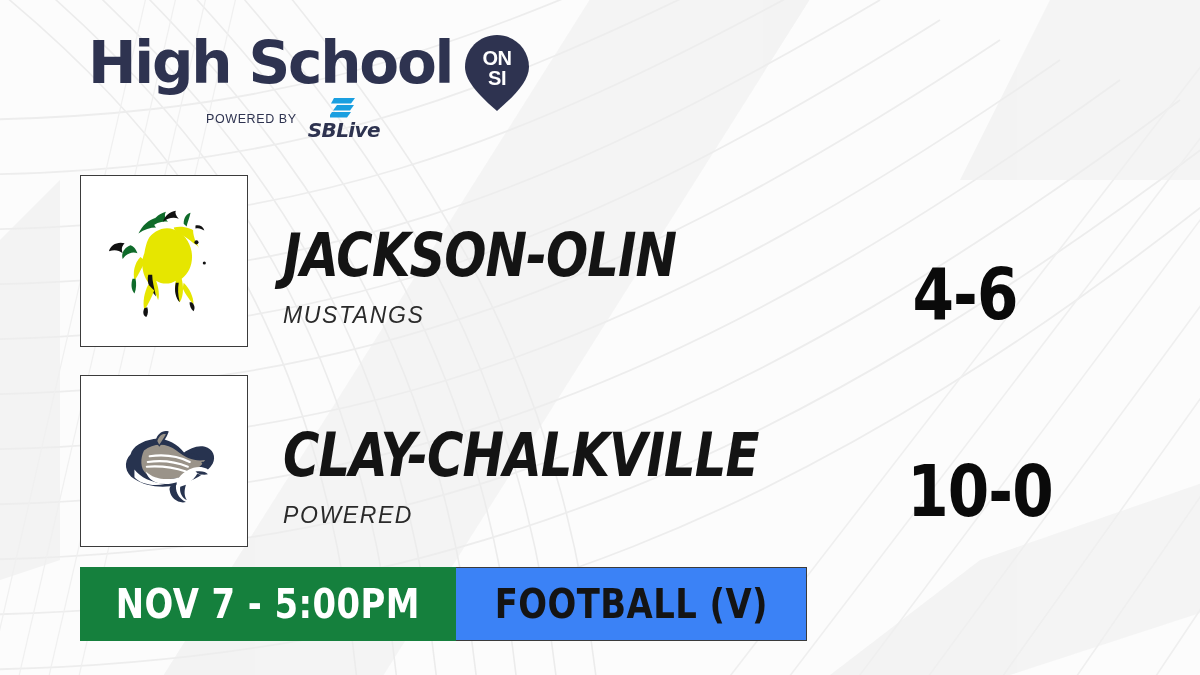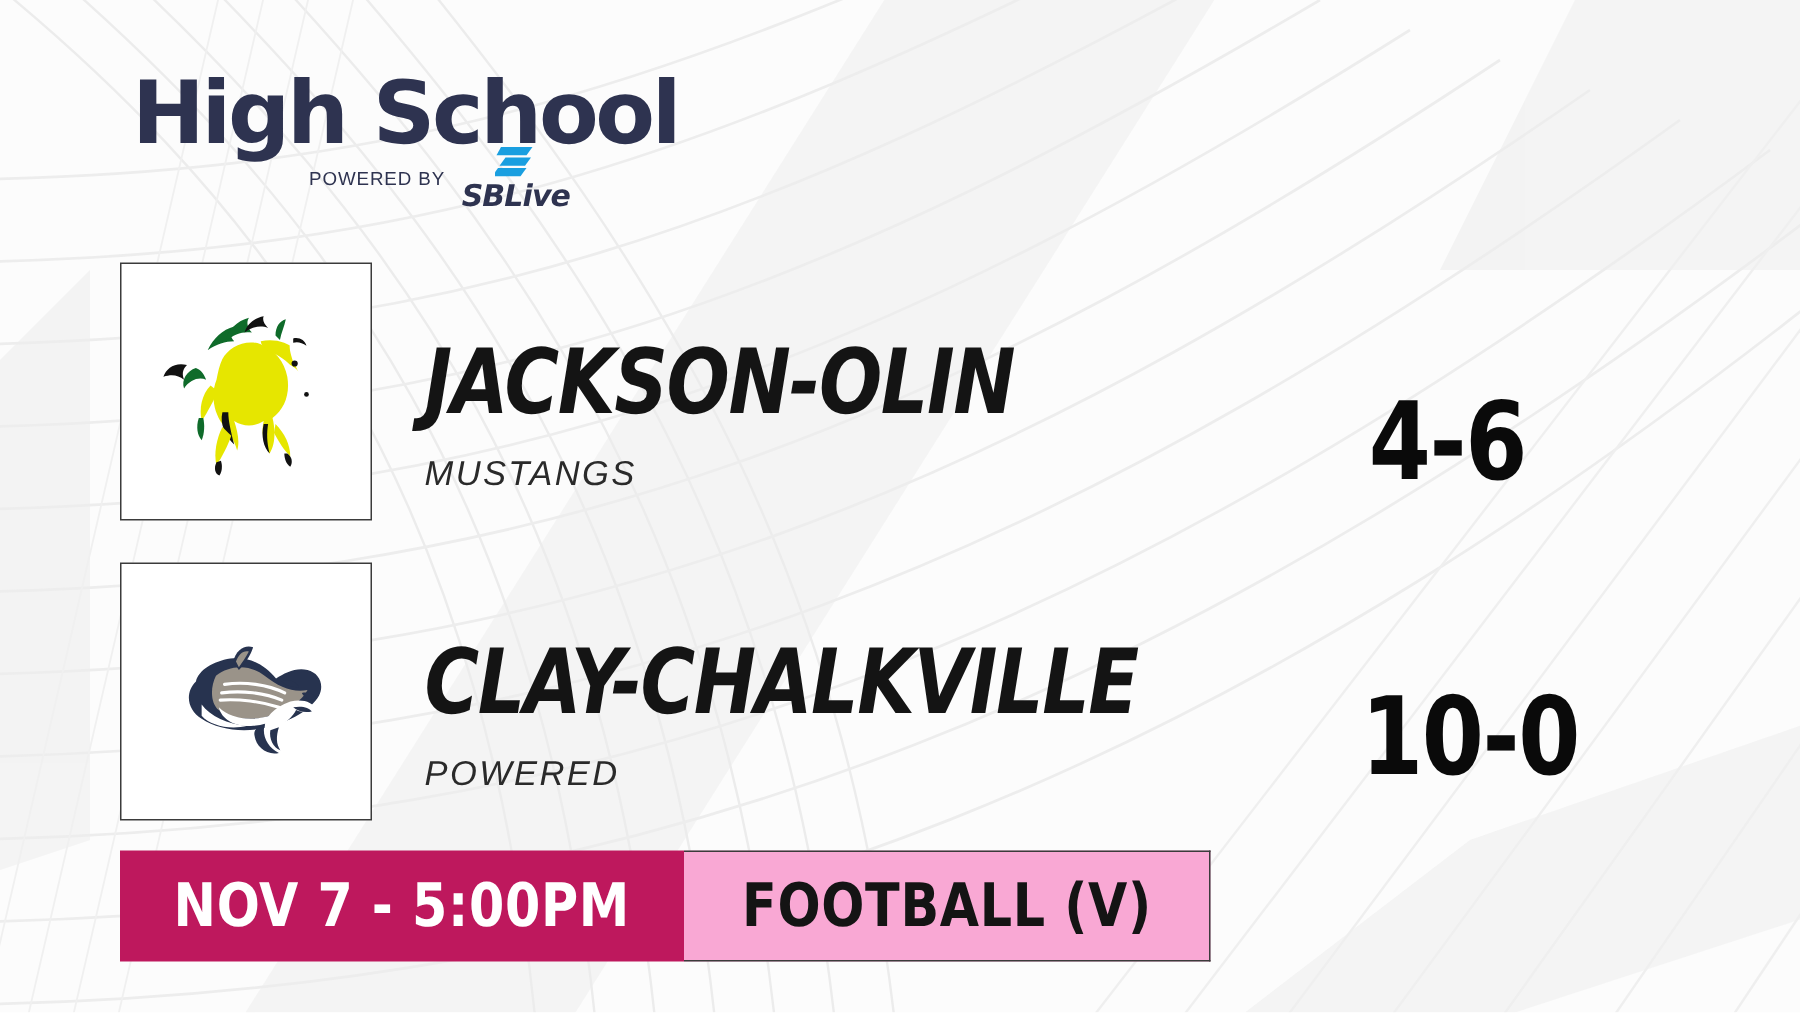--- a/index.html
+++ b/index.html
@@ -33,21 +33,21 @@
   
   .logo-lockup {
     position: absolute;
     left: 88px;
     top: 34px;
     width: 430px;
     height: 100px;
   }
   .logo-row {
     display: flex;
-    align-items: flex-end;
+    align-items: flex-start;
     height: 70px;
   }
   .logo-wordmark {
     font-family: "DejaVu Sans", sans-serif;
     font-weight: bold;
     font-size: 58px;
     line-height: 58px;
     letter-spacing: -2.2px;
     color: #2e3350;
     white-space: nowrap;
@@ -177,31 +177,31 @@
   
   .info-bar {
     position: absolute;
     left: 80px;
     top: 567px;
     height: 74px;
     display: flex;
     align-items: stretch;
   }
   .info-date {
-    background: #be185d;
+    background: #15803d;
     color: #ffffff;
     display: flex;
     align-items: center;
     justify-content: center;
     padding: 0 26px;
     min-width: 284px;
     box-sizing: border-box;
   }
   .info-sport {
-    background: #f9a8d4;
+    background: #3b82f6;
     color: #141414;
     border: 1px solid #3b3b3b;
     border-left: none;
     display: flex;
     align-items: center;
     justify-content: center;
     padding: 0 30px;
     min-width: 316px;
     box-sizing: border-box;
   }
@@ -275,20 +275,27 @@
         <path d="M10,715 L180,-20"></path>
         <path d="M40,715 L210,-20"></path>
         <path d="M70,715 L240,-20"></path>
       </g>
     </g>
   </svg>
 
   <div class="logo-lockup">
     <div class="logo-row">
       <span class="logo-wordmark">High School</span>
+      <span class="logo-pin">
+        <svg width="66" height="78" viewBox="0 0 66 78" aria-hidden="true">
+          <path d="M33 1 C 15.3 1 1 15.3 1 33 C 1 48 18 64 33 77 C 48 64 65 48 65 33 C 65 15.3 50.7 1 33 1 Z" fill="#2e3350"></path>
+          <text x="33" y="31" text-anchor="middle" font-family="Liberation Sans, sans-serif" font-weight="bold" font-size="20" letter-spacing="-0.5" fill="#ffffff">ON</text>
+          <text x="33" y="51" text-anchor="middle" font-family="Liberation Sans, sans-serif" font-weight="bold" font-size="20" letter-spacing="-0.5" fill="#ffffff">SI</text>
+        </svg>
+      </span>
     </div>
     <div class="powered-row">
       <span class="powered-label">POWERED BY</span>
       <span class="sbl-mark">
         <svg width="26" height="21" viewBox="0 0 26 21" aria-hidden="true">
           <path d="M4 1 L25 1 L21 6.5 L1 6.5 Z" fill="#1a9fe0"></path>
           <path d="M7 8 L24 8 L20 13.5 L3 13.5 Z" fill="#1a9fe0"></path>
           <path d="M2 15 L21 15 L17 20.5 L-2 20.5 Z" fill="#1a9fe0"></path>
         </svg>
         <span class="sbl-word">SBLive</span>

